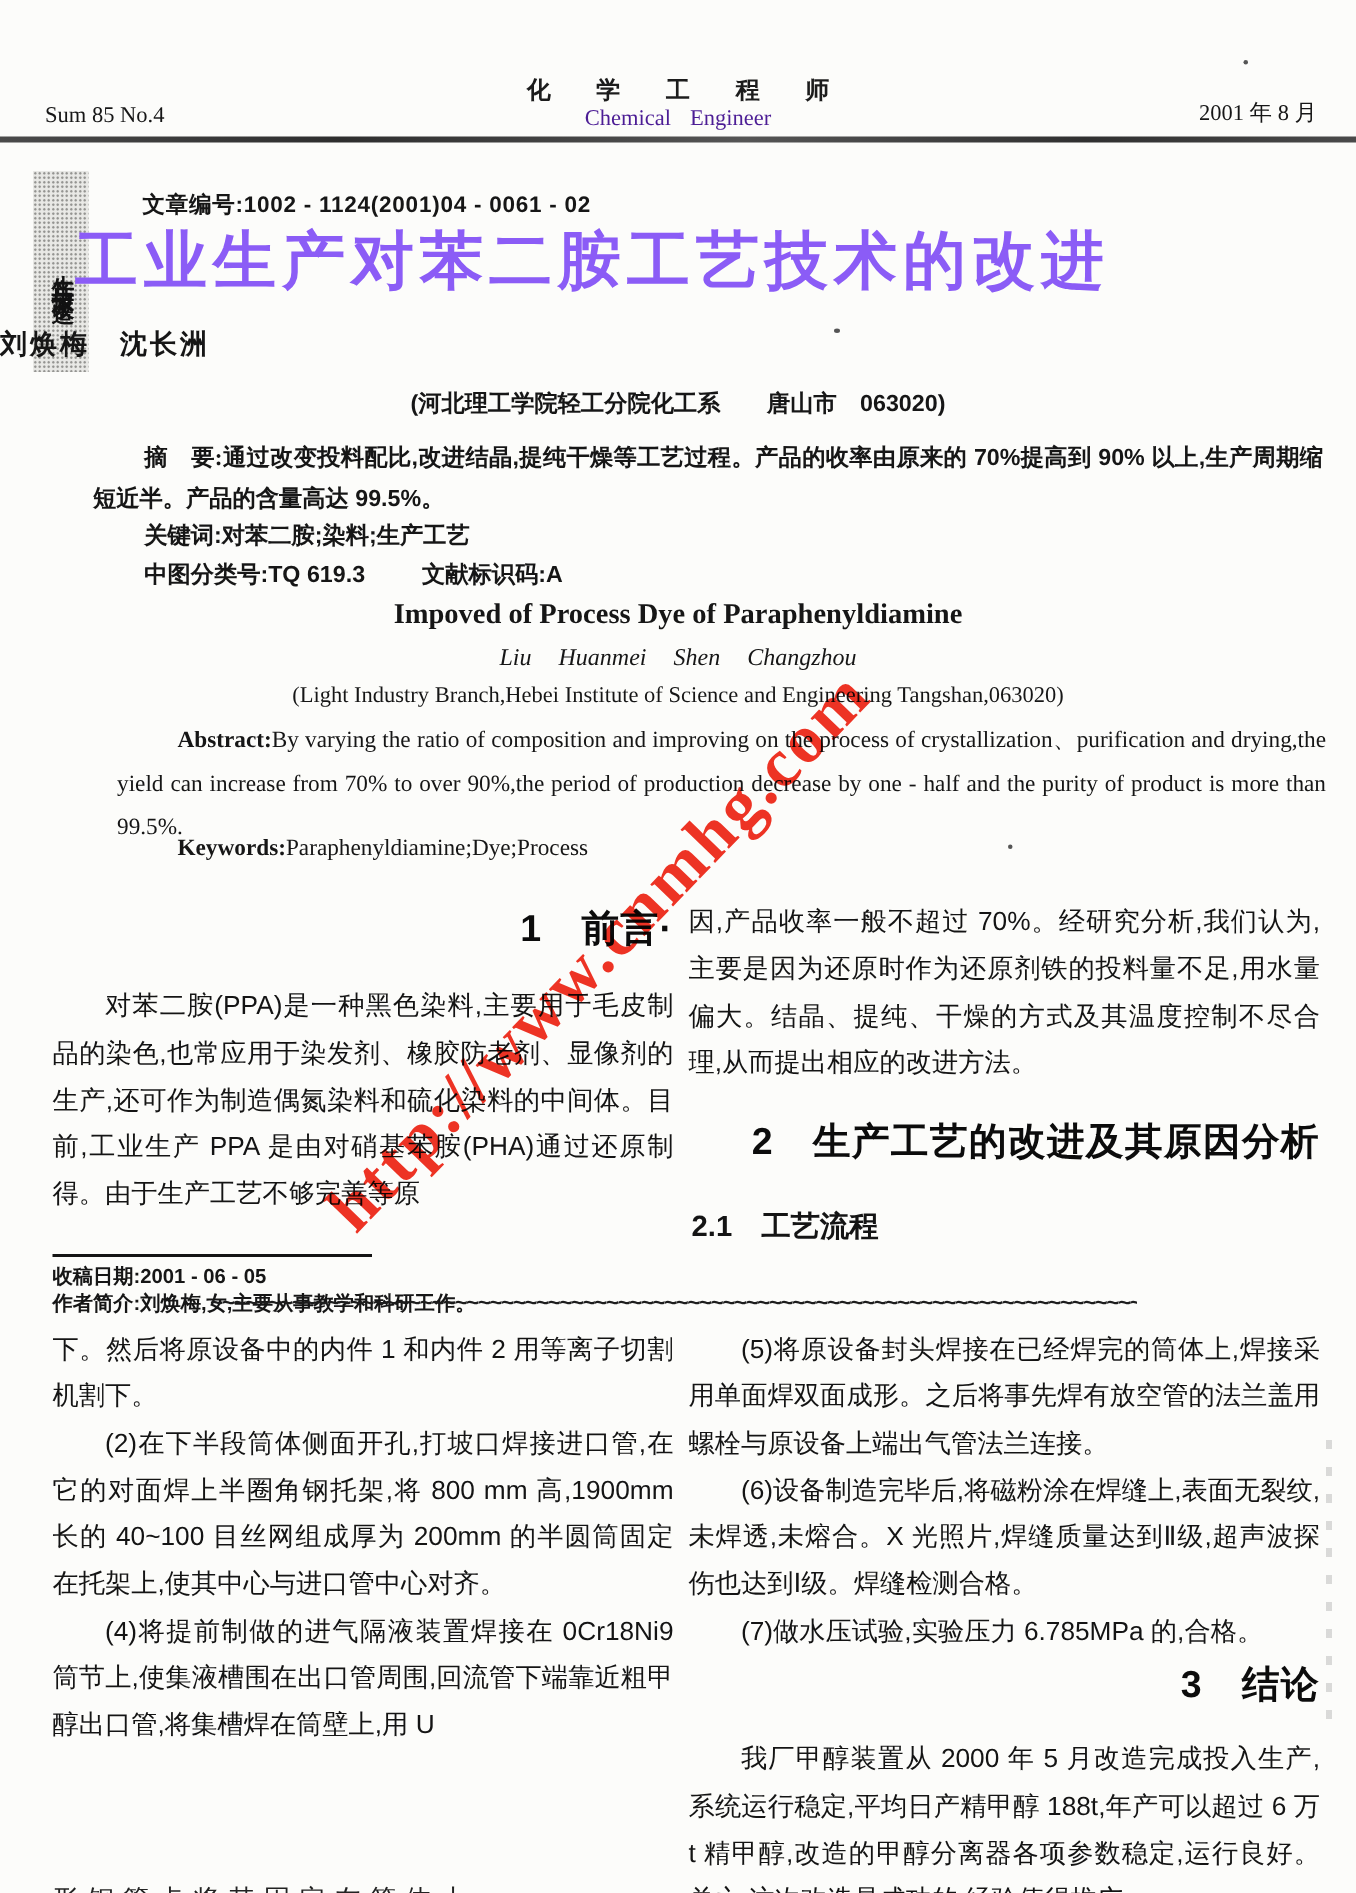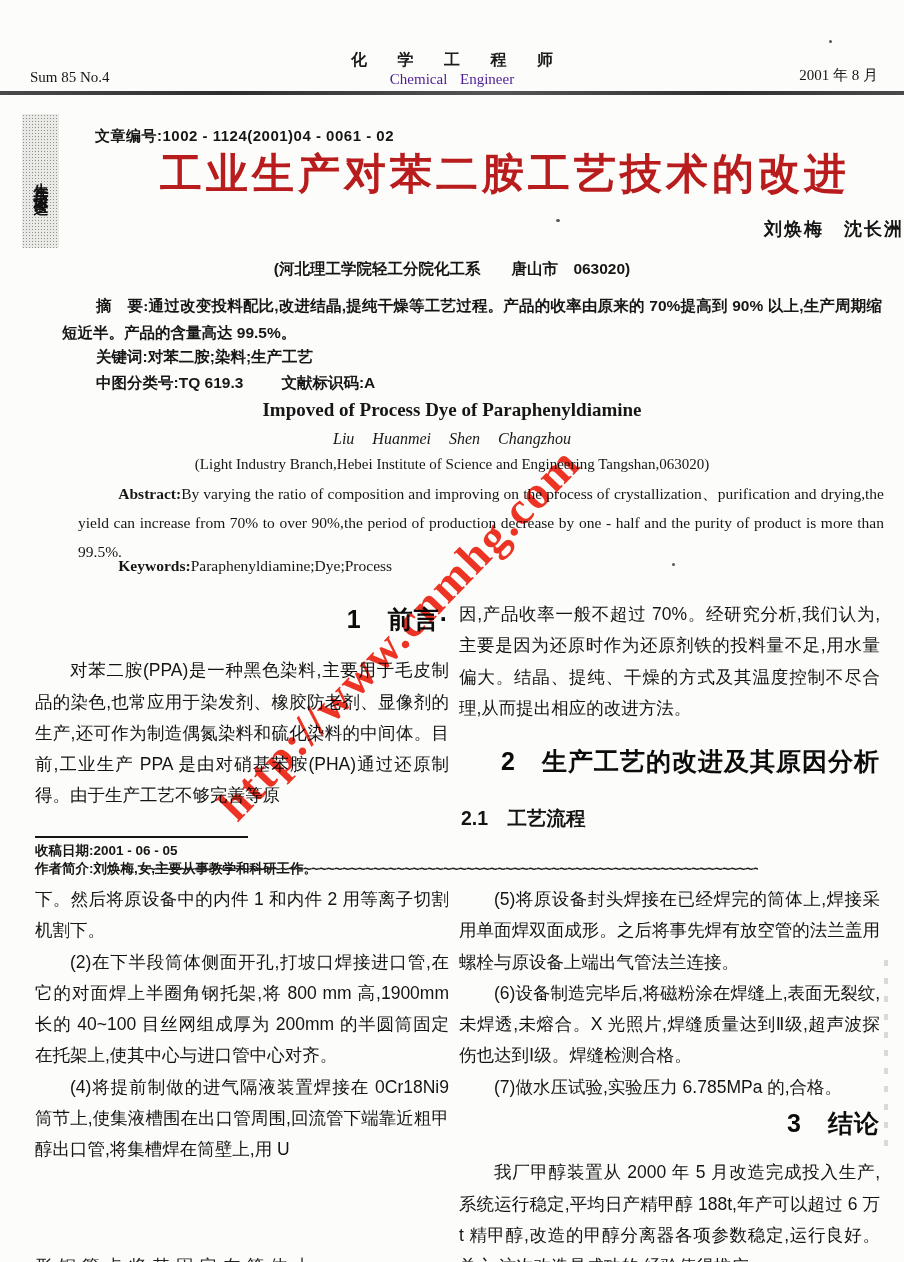--- a/index.html
+++ b/index.html
@@ -25,24 +25,24 @@
   
   .side-tag{left:22px;top:114px;width:37px;height:134px;
     background-color:#e9e9e6;
     background-image:radial-gradient(#8f8f8c 0.7px,transparent 0.9px);
     background-size:3px 3px;display:flex;align-items:center;justify-content:center;}
   .side-tag span{writing-mode:vertical-rl;font-size:15px;font-weight:700;
     letter-spacing:3px;color:#121212;}
 
   
   .article-no{left:95px;top:127px;font-size:15px;font-weight:700;letter-spacing:.5px;}
-  .paper-title{left:50px;top:146px;width:800px;text-align:right;
-    font-size:42px;font-weight:900;letter-spacing:4px;color:#b91c1c;
+  .paper-title{left:50px;top:146px;width:800px;text-align:left;
+    font-size:42px;font-weight:900;letter-spacing:4px;color:#8b5cf6;
     font-family:"DejaVu Sans","Liberation Sans",sans-serif;}
-  .authors-cn{left:0;top:217px;width:904px;text-align:right;
+  .authors-cn{left:0;top:217px;width:904px;text-align:left;
     font-size:18px;font-weight:600;letter-spacing:2px;}
   .affil-cn{left:0;top:259px;width:904px;text-align:center;font-size:15.5px;font-weight:700;}
 
   .abs-cn{left:62px;top:292px;width:820px;font-size:15.5px;font-weight:700;
     line-height:27px;text-align:justify;text-indent:2.2em;margin:0;}
   .kw-cn{left:62px;top:347px;width:820px;font-size:15.5px;font-weight:700;text-indent:2.2em;margin:0;}
   .clc-line{left:62px;top:373px;width:820px;font-size:15.5px;font-weight:700;text-indent:2.2em;margin:0;}
   .clc-line .gap{display:inline-block;width:38px;}
 
   

